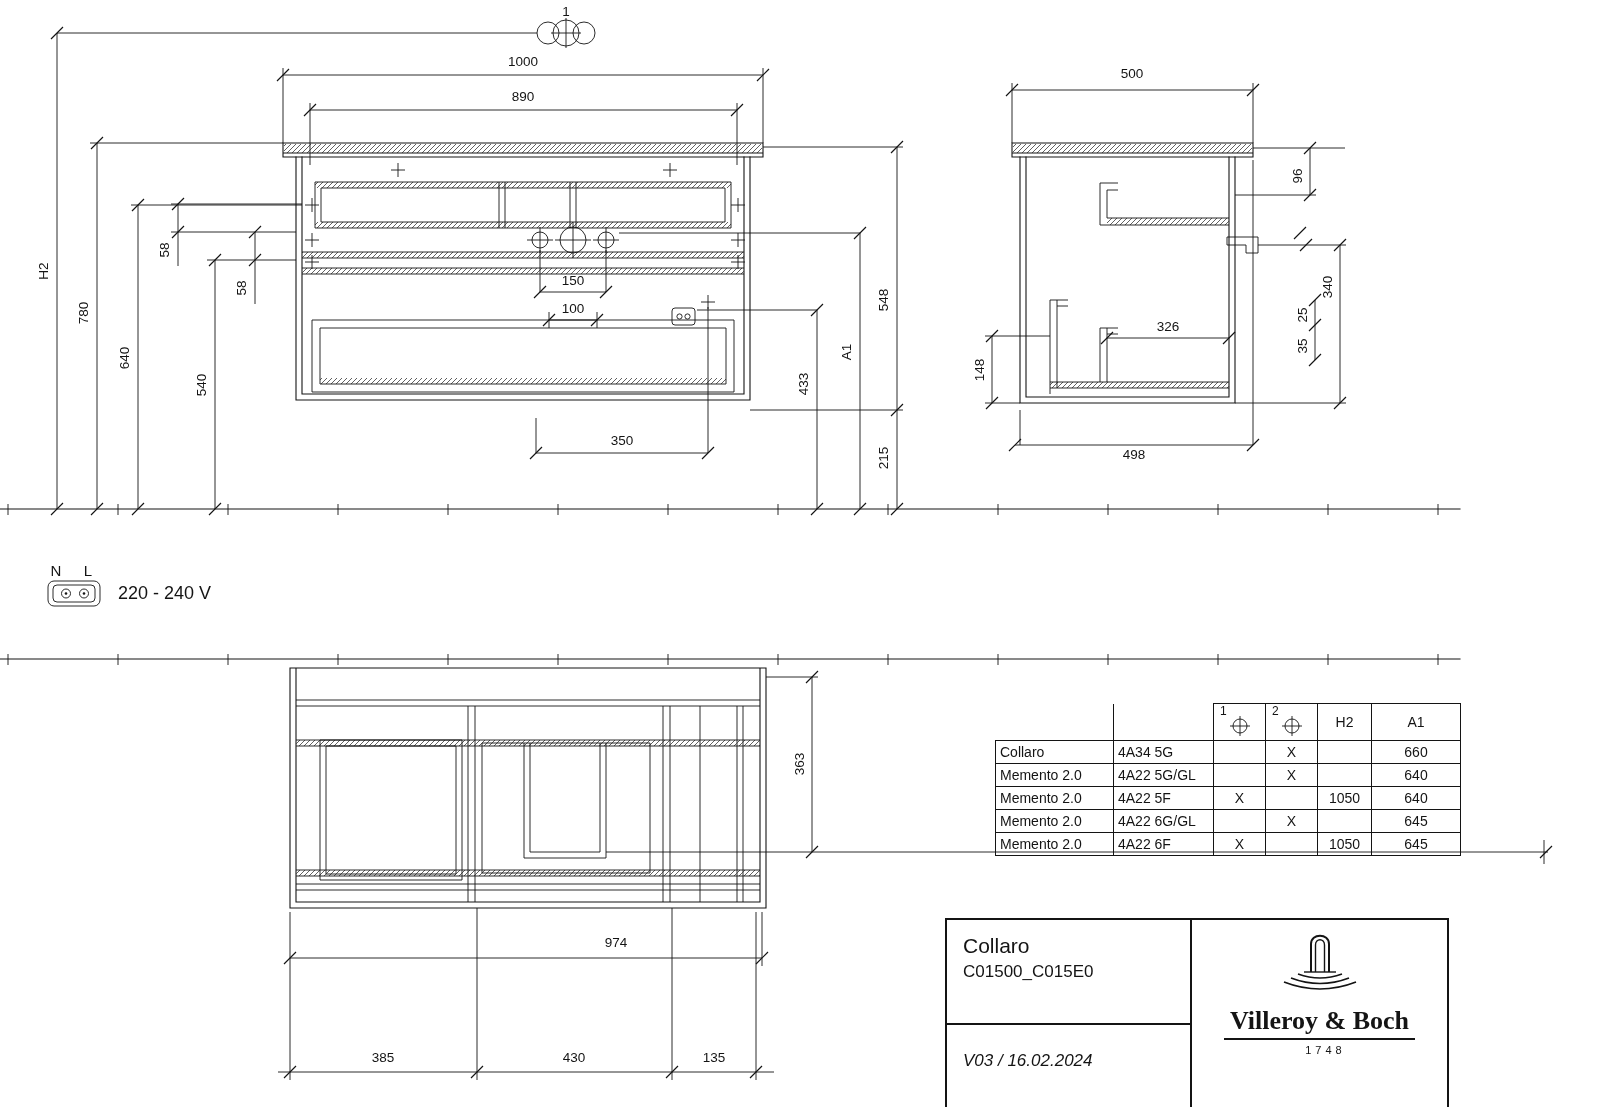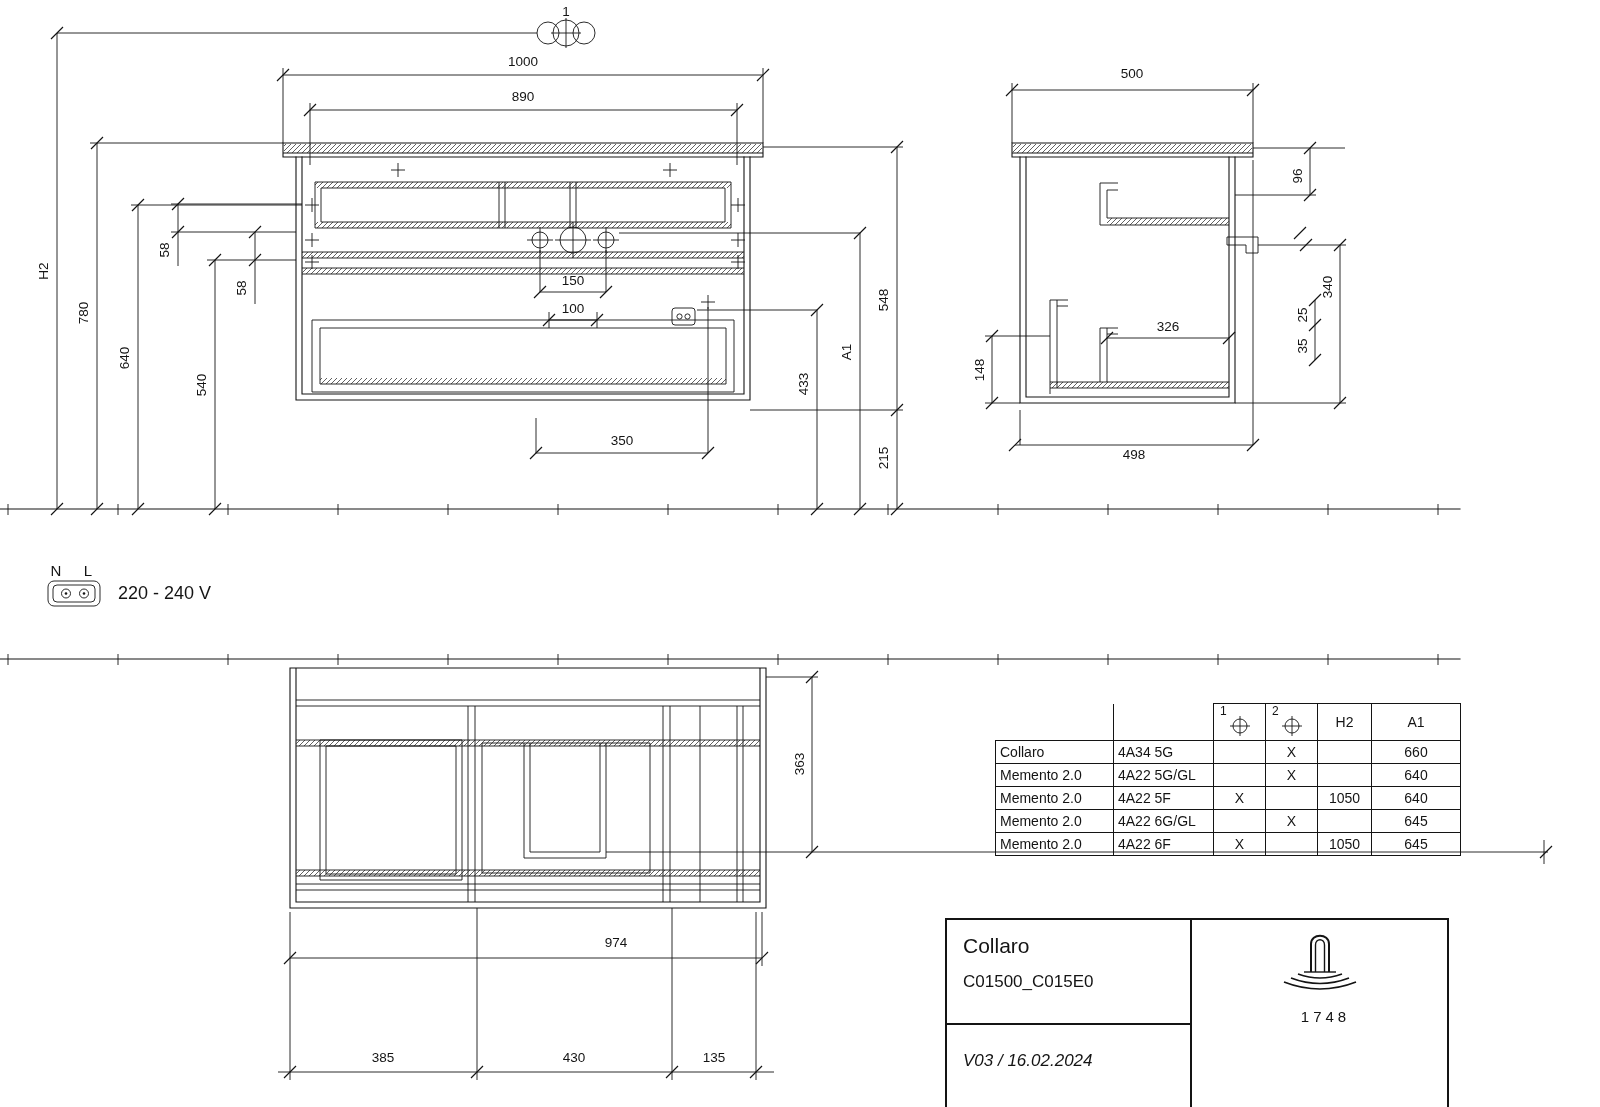--- a/index.html
+++ b/index.html
@@ -21,25 +21,25 @@
   .holehead{position:relative;display:block;height:34px;}
   .holehead .num{position:absolute;left:2px;top:0;font-size:12px;}
   .holehead svg{position:absolute;left:50%;top:12px;transform:translateX(-50%);}
   
   #tblock{position:absolute;left:945px;top:918px;width:500px;height:187px;
           border:2px solid #141414;display:flex;}
   #tb-left{width:243px;border-right:2px solid #141414;display:flex;flex-direction:column;}
   #tb-l1{height:105px;border-bottom:2px solid #141414;padding:14px 0 0 16px;box-sizing:border-box;}
   #tb-l2{flex:1;padding:26px 0 0 16px;box-sizing:border-box;font-size:17px;font-style:italic;}
   .tb-series{font-size:21px;}
-  .tb-codes{font-size:17px;margin-top:14px;}
+  .tb-codes{font-size:17px;margin-top:4px;}
   #tb-right{flex:1;text-align:center;padding-top:6px;}
   .brand{font-family:"Liberation Serif",serif;font-weight:bold;font-size:26px;
          display:inline-block;border-bottom:2px solid #141414;padding:0 6px 2px 6px;margin-top:2px;}
-  .brandyear{font-size:15px;letter-spacing:4px;margin-top:4px;margin-left:12px;}
+  .brandyear{font-size:11px;letter-spacing:4px;margin-top:4px;margin-left:12px;}
 </style>
 </head>
 <body>
 
 <div id="sheet">
 
 <svg width="1600" height="1107" viewBox="0 0 1600 1107">
   <defs>
     <pattern id="ht" width="5" height="5" patternUnits="userSpaceOnUse">
       <path d="M0,5 L5,0" stroke="#3a3a3a" stroke-width="0.8"></path>
@@ -321,17 +321,20 @@
     <svg width="90" height="74" viewBox="0 0 90 74">
       <g transform="translate(45,4)" fill="none" stroke="#141414" stroke-width="2">
         <path d="M-9,42 V14 C-9,3 9,3 9,14 V42"></path>
         <path d="M-4.5,42 V15 C-4.5,8 4.5,8 4.5,15 V42" stroke-width="1.4"></path>
         <path d="M-22,44 Q0,52 22,44" stroke-width="1.6"></path>
         <path d="M-29,48 Q0,59 29,48" stroke-width="1.6"></path>
         <path d="M-36,52 Q0,66 36,52" stroke-width="1.6"></path>
         <path d="M-16,42 H16" stroke-width="1.4"></path>
       </g>
     </svg>
+    <div>
+      <span class="brand">Villeroy &amp; Boch</span>
+    </div>
     <div class="brandyear">1748</div>
   </div>
 </div>
 
 </div>
 
 </body></html>

